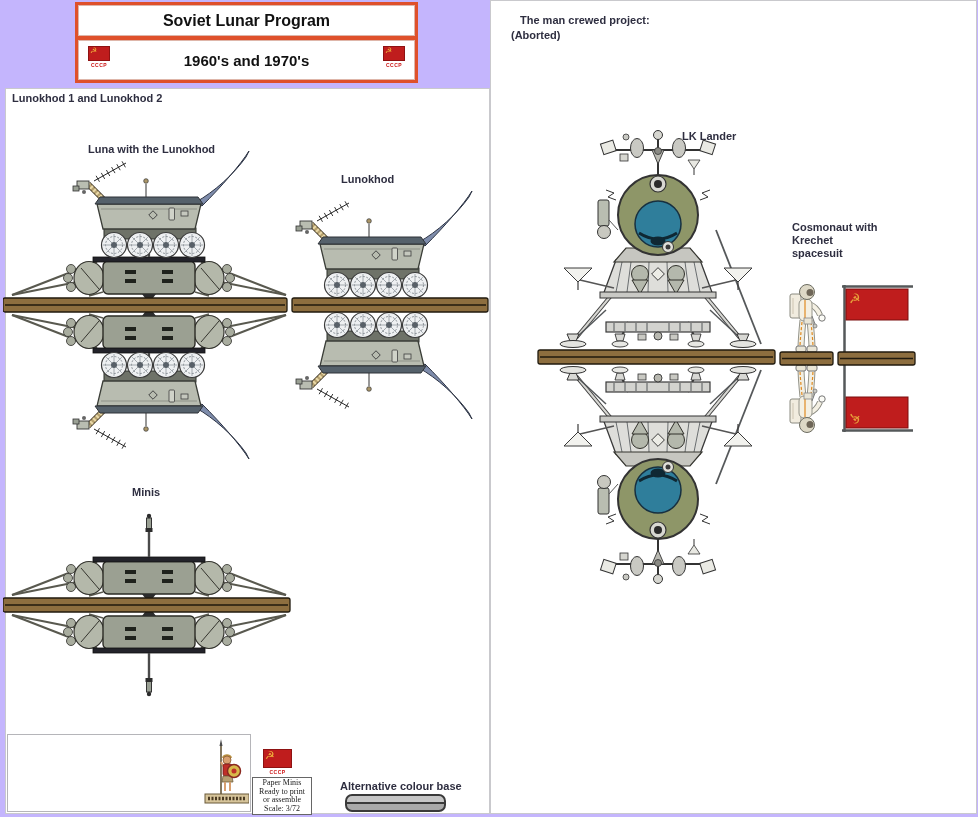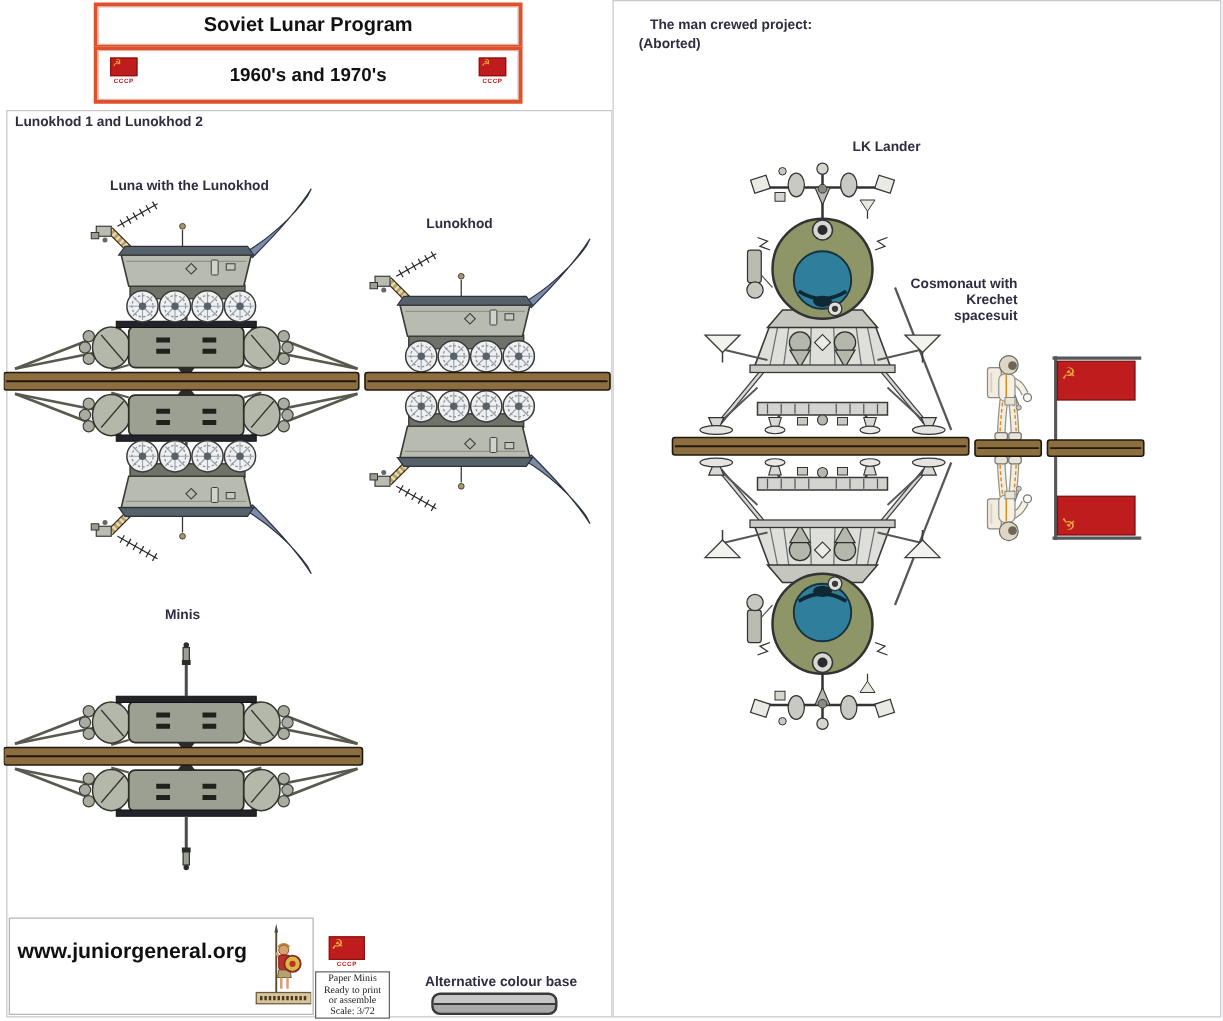--- a/index.html
+++ b/index.html
@@ -1,17 +1,17 @@
 <!DOCTYPE html>
 <html><head>
 <meta charset="utf-8">
 <style>
   html,body{margin:0;padding:0;background:#e7e7e9;}
   body{font-family:"Liberation Sans","DejaVu Sans",sans-serif;}
-  .sheet{position:relative;width:978px;height:817px;background:#ffffff;overflow:hidden;}
+  .sheet{position:relative;width:978px;height:817px;background:#c4b5fd;overflow:hidden;}
   .abs{position:absolute;}
   .panel{position:absolute;background:#fff;border:1px solid #c9c9cd;}
   .titlebox{position:absolute;left:75px;width:337px;background:#fff;border:3px solid #df512b;
             box-shadow:inset 0 0 0 1px rgba(160,45,12,.35);display:flex;align-items:center;justify-content:center;
             font-weight:bold;color:#111;}
   .lbl{position:absolute;font-weight:bold;font-size:11px;color:#2e2e40;white-space:nowrap;line-height:13px;}
   .lbl.wrap{white-space:normal;}
   .flag{position:absolute;}
   .flag .cloth{position:relative;background:#bf1d1d;border:1px solid #8e1212;}
   .flag .emblem{position:absolute;color:#f0b23c;font-family:"DejaVu Sans",sans-serif;line-height:1;}
@@ -54,22 +54,22 @@
   <div class="panel" style="left:5px;top:88px;width:483px;height:724px;"></div>
   <div class="panel" style="left:490px;top:0px;width:485px;height:812px;"></div>
 
   <div class="lbl" style="left:12px;top:92px;">Lunokhod 1 and Lunokhod 2</div>
   <div class="lbl" style="left:88px;top:143px;">Luna with the Lunokhod</div>
   <div class="lbl" style="left:341px;top:173px;">Lunokhod</div>
   <div class="lbl" style="left:132px;top:486px;">Minis</div>
 
   <div class="lbl" style="left:508px;top:14px;margin-left:12px;">The man crewed project:</div>
   <div class="lbl" style="left:511px;top:29px;">(Aborted)</div>
-  <div class="lbl" style="left:634px;top:112px;padding-left:48px;">LK Lander</div>
-  <div class="lbl wrap" style="left:720px;top:221px;width:94px;text-align:right;">Cosmonaut with Krechet spacesuit</div>
+  <div class="lbl" style="left:634px;top:130px;padding-left:48px;">LK Lander</div>
+  <div class="lbl wrap" style="left:792px;top:221px;width:94px;">Cosmonaut with Krechet spacesuit</div>
 
   <svg width="0" height="0" style="position:absolute">
     <defs>
       <g id="wheel">
         <circle r="12.5" fill="#eef0f2" stroke="#3a3a3a" stroke-width="1.2"></circle>
         <line x1="0" y1="-11" x2="0" y2="11" stroke="#9aa0a6" stroke-width="0.9"></line>
         <line x1="-11" y1="0" x2="11" y2="0" stroke="#9aa0a6" stroke-width="0.9"></line>
         <line x1="-7.8" y1="-7.8" x2="7.8" y2="7.8" stroke="#9aa0a6" stroke-width="0.9"></line>
         <line x1="-7.8" y1="7.8" x2="7.8" y2="-7.8" stroke="#9aa0a6" stroke-width="0.9"></line>
         <circle r="8.5" fill="none" stroke="#8a9096" stroke-width="1" stroke-dasharray="2 1.6"></circle>
@@ -289,21 +289,20 @@
       <text x="79" y="28" font-size="13" fill="#e8a43c" font-family="DejaVu Sans">☭</text>
     </g>
     <use href="#cos-upper" transform="matrix(1,0,0,-1,0,167)"></use>
     <rect class="base-bar" x="10" y="77" width="53" height="13" rx="2"></rect>
     <line x1="12" y1="83.5" x2="61" y2="83.5" stroke="#201a0e" stroke-width="1.5"></line>
     <rect class="base-bar" x="68" y="77" width="77" height="13" rx="2"></rect>
     <line x1="70" y1="83.5" x2="143" y2="83.5" stroke="#201a0e" stroke-width="1.5"></line>
   </svg>
 
   <div class="footer-box"></div>
-  <div class="site">www.juniorgeneral.org</div>
 
   <svg class="abs" style="left:203px;top:738px;" width="46" height="70" viewBox="0 0 46 70">
     <line x1="18" y1="7" x2="18" y2="62" stroke="#5a4a2a" stroke-width="1.5"></line>
     <polygon points="16.5,8 19.5,8 18,1" fill="#4a4a4a"></polygon>
     <path d="M 20,20 a4.5,4.5 0 0 1 8,0" stroke="#b89040" stroke-width="2.5" fill="none"></path>
     <circle cx="24" cy="22" r="4" fill="#d8a070" stroke="#8a5a30" stroke-width="0.8"></circle>
     <line x1="21" y1="29" x2="18" y2="24" stroke="#d8a070" stroke-width="2"></line>
     <rect x="20" y="26" width="9" height="12" rx="2" fill="#c03028" stroke="#701818" stroke-width="0.8"></rect>
     <polygon points="20,38 29,38 30,44 19,44" fill="#b8a070" stroke="#706040" stroke-width="0.8"></polygon>
     <line x1="22" y1="44" x2="22" y2="53" stroke="#d8a070" stroke-width="2"></line>

